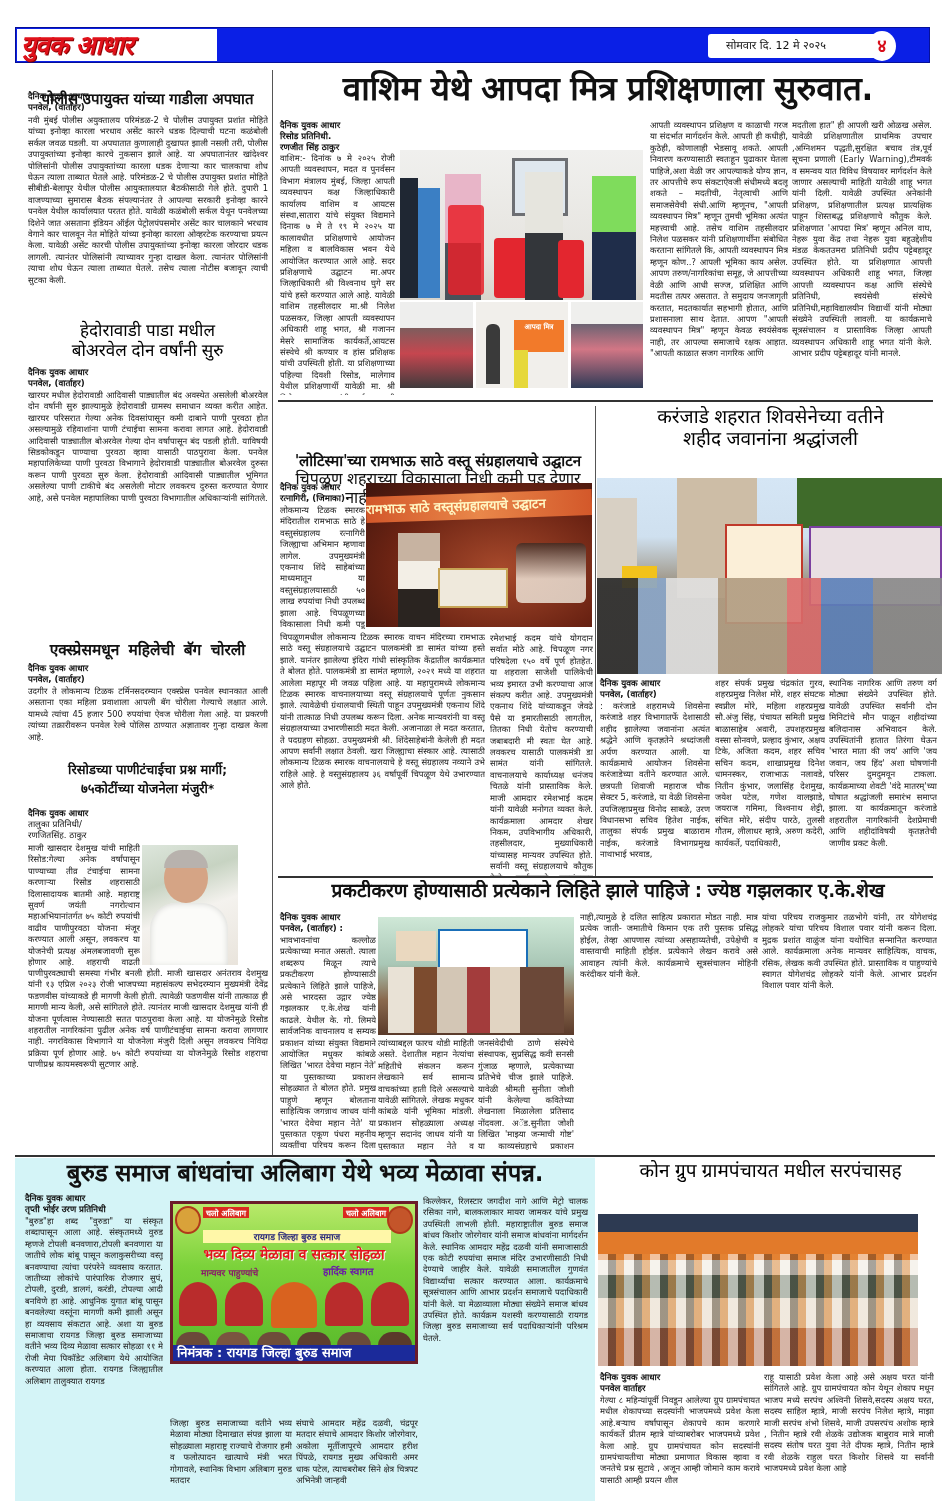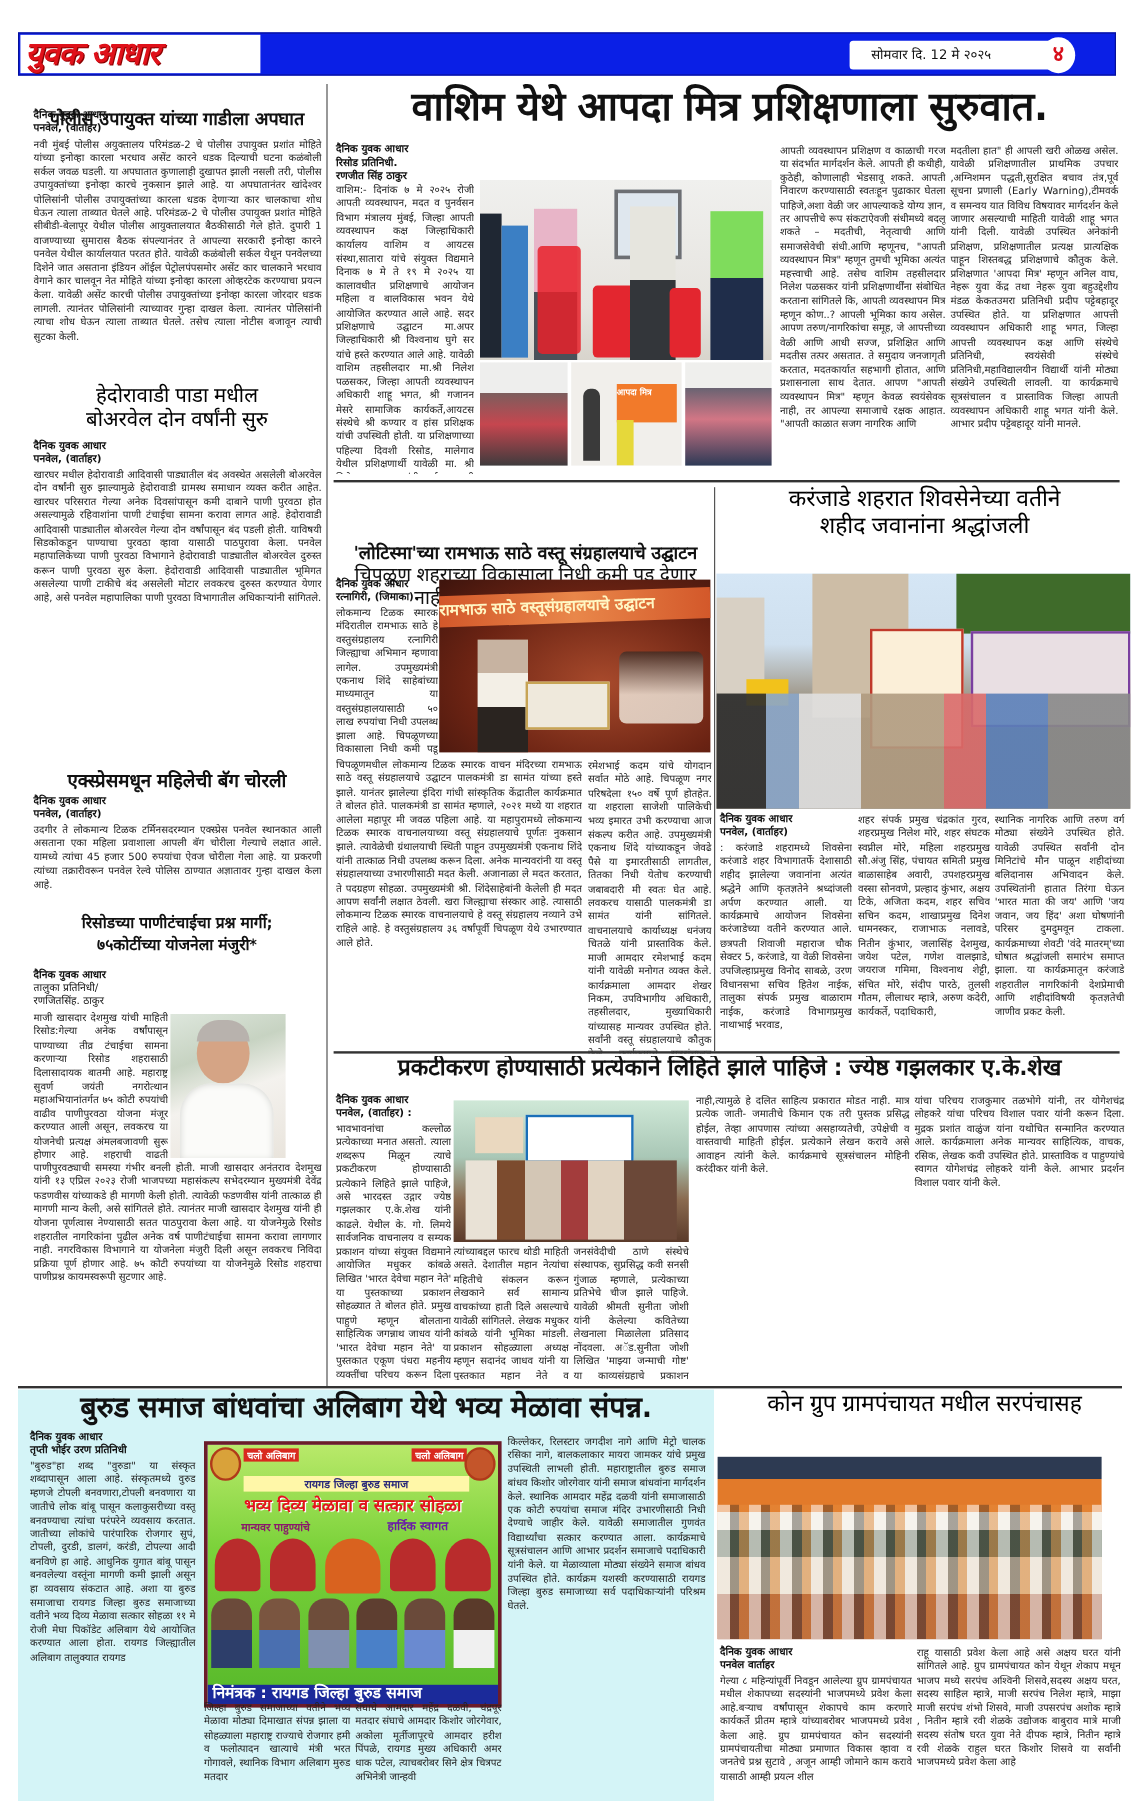--- a/index.html
+++ b/index.html
@@ -34,21 +34,21 @@
 <div class="abs hl" style="left:25px;top:321px;width:245px;font-size:17px;font-weight:normal;color:#000">
   <div>हेदोरावाडी पाडा मधील</div>
   <div>बोअरवेल दोन वर्षांनी सुरु</div>
 </div>
 <div class="abs byline" style="left:28px;top:367px;width:240px">
   <div>दैनिक युवक आधार</div>
   <div>पनवेल, (वार्ताहर)</div>
 </div>
 <div class="abs body-text" style="left:28px;top:390px;width:240px;height:245px;">खारघर मधील हेदोरावाडी आदिवासी पाड्यातील बंद अवस्थेत असलेली बोअरवेल दोन वर्षांनी सुरु झाल्यामुळे हेदोरावाडी ग्रामस्थ समाधान व्यक्त करीत आहेत. खारघर परिसरात गेल्या अनेक दिवसांपासून कमी दाबाने पाणी पुरवठा होत असल्यामुळे रहिवाशांना पाणी टंचाईचा सामना करावा लागत आहे. हेदोरावाडी आदिवासी पाड्यातील बोअरवेल गेल्या दोन वर्षांपासून बंद पडली होती. याविषयी सिडकोकडून पाण्याचा पुरवठा व्हावा यासाठी पाठपुरावा केला. पनवेल महापालिकेच्या पाणी पुरवठा विभागाने हेदोरावाडी पाड्यातील बोअरवेल दुरुस्त करून पाणी पुरवठा सुरु केला. हेदोरावाडी आदिवासी पाड्यातील भूमिगत असलेल्या पाणी टाकीचे बंद असलेली मोटार लवकरच दुरुस्त करण्यात येणार आहे, असे पनवेल महापालिका पाणी पुरवठा विभागातील अधिकाऱ्यांनी सांगितले.</div>
 
-<div class="abs hl" style="left:25px;top:643px;width:245px;font-size:15.5px;">एक्स्प्रेसमधून महिलेची बॅग चोरली</div>
+<div class="abs hl" style="left:25px;top:643px;width:245px;font-size:15.5px;font-family:Liberation Mono, monospace;">एक्स्प्रेसमधून महिलेची बॅग चोरली</div>
 <div class="abs byline" style="left:28px;top:663px;width:240px">
   <div>दैनिक युवक आधार</div>
   <div>पनवेल, (वार्ताहर)</div>
 </div>
 <div class="abs body-text" style="left:28px;top:686px;width:240px;height:60px;">उदगीर ते लोकमान्य टिळक टर्मिनसदरम्यान एक्स्प्रेस पनवेल स्थानकात आली असताना एका महिला प्रवाशाला आपली बॅग चोरीला गेल्याचे लक्षात आले. यामध्ये त्यांचा 45 हजार 500 रुपयांचा ऐवज चोरीला गेला आहे. या प्रकरणी त्यांच्या तक्रारीवरून पनवेल रेल्वे पोलिस ठाण्यात अज्ञातावर गुन्हा दाखल केला आहे.</div>
 
 <div class="abs hl" style="left:25px;top:763px;width:245px;font-size:13px;">
   <div>रिसोडच्या पाणीटंचाईचा प्रश्न मार्गी;</div>
   <div style="margin-top:4px">७५कोटींच्या योजनेला मंजुरी*</div>
 </div>
@@ -81,21 +81,21 @@
   <div style="position:absolute;left:18px;top:38px;width:22px;height:110px;background:#3b7fc4"></div>
   <div style="position:absolute;left:45px;top:24px;width:36px;height:126px;background:linear-gradient(#e8b5c8 0 55%,#4b5159 55%)"></div>
   <div style="position:absolute;left:48px;top:55px;width:36px;height:90px;background:#e8212a;opacity:.85;border-radius:4px"></div>
   <div style="position:absolute;left:94px;top:88px;width:40px;height:60px;background:#e3262f;border-radius:4px"></div>
   <div style="position:absolute;left:125px;top:22px;width:38px;height:128px;background:linear-gradient(#e6e5de 0 48%,#33363a 48%)"></div>
   <div style="position:absolute;left:158px;top:90px;width:26px;height:58px;background:#e3262f;border-radius:4px"></div>
   <div style="position:absolute;left:192px;top:26px;width:44px;height:124px;background:linear-gradient(#7fdc5c 0 45%,#1f2d4a 45%)"></div>
 </div>
 <div class="photo" style="left:400px;top:302px;width:73px;height:86px;background:linear-gradient(#eeeeed 0 30%,#7d5d5d 30%,#c6464f 60%,#3f3b3d);"></div>
 <div class="photo" style="left:476px;top:302px;width:92px;height:86px;background:#f1efeb">
-  <div style="position:absolute;left:38px;top:18px;width:50px;height:32px;background:#f27a2a;color:#fff;font-size:7px;font-weight:bold;text-align:left;line-height:14px">आपदा मित्र</div>
+  <div style="position:absolute;left:38px;top:18px;width:50px;height:32px;background:#f27a2a;color:#fff;font-size:7px;font-weight:bold;text-align:center;line-height:14px">आपदा मित्र</div>
   <div style="position:absolute;left:10px;top:22px;width:14px;height:60px;background:#3a3a3a;border-radius:6px 6px 0 0"></div>
   <div style="position:absolute;left:38px;top:48px;width:14px;height:38px;background:#e6d83a"></div>
 </div>
 <div class="photo" style="left:571px;top:302px;width:72px;height:86px;background:linear-gradient(#efefed 0 25%,#6a6372 25%,#d27685 55%,#2e3a56);"></div>
 
 <div class="abs body-text" style="left:650px;top:120px;width:138px;height:275px;">आपती व्यवस्थापन प्रशिक्षण व काळाची गरज या संदर्भात मार्गदर्शन केले. आपती ही कधीही, कुठेही, कोणालाही भेडसावू शकते. आपती निवारण करण्यासाठी स्वतःहून पुढाकार घेतला पाहिजे,अशा वेळी जर आपल्याकडे योग्य ज्ञान, तर आपत्तीचे रूप संकटाऐवजी संधीमध्ये बदलू शकते – मदतीची, नेतृत्वाची आणि समाजसेवेची संधी.आणि म्हणूनच, "आपती व्यवस्थापन मित्र" म्हणून तुमची भूमिका अत्यंत महत्त्वाची आहे. तसेच वाशिम तहसीलदार निलेश पळसकर यांनी प्रशिक्षणार्थींना संबोधित करताना सांगितले कि, आपती व्यवस्थापन मित्र म्हणून कोण..? आपली भूमिका काय असेल. आपण तरुण/नागरिकांचा समूह, जे आपत्तीच्या वेळी आणि आधी सज्ज, प्रशिक्षित आणि मदतीस तत्पर असतात. ते समुदाय जनजागृती करतात, मदतकार्यात सहभागी होतात, आणि प्रशासनाला साथ देतात. आपण "आपती व्यवस्थापन मित्र" म्हणून केवळ स्वयंसेवक नाही, तर आपल्या समाजाचे रक्षक आहात. "आपती काळात सजग नागरिक आणि</div>
 <div class="abs body-text" style="left:792px;top:120px;width:140px;height:275px;">मदतीला हात" ही आपली खरी ओळख असेल. यावेळी प्रशिक्षणातील प्राथमिक उपचार ,अग्निशमन पद्धती,सुरक्षित बचाव तंत्र,पूर्व सूचना प्रणाली (Early Warning),टीमवर्क व समन्वय यात विविध विषयावर मार्गदर्शन केले जाणार असल्याची माहिती यावेळी शाहू भगत यांनी दिली. यावेळी उपस्थित अनेकांनी प्रशिक्षण, प्रशिक्षणातील प्रत्यक्ष प्रात्यक्षिक पाहून शिस्तबद्ध प्रशिक्षणाचे कौतुक केले. प्रशिक्षणात 'आपदा मित्र' म्हणून अनिल वाघ, नेहरू युवा केंद्र तथा नेहरू युवा बहुउद्देशीय मंडळ केकतउमरा प्रतिनिधी प्रदीप पट्टेबहादूर उपस्थित होते. या प्रशिक्षणात आपत्ती व्यवस्थापन अधिकारी शाहू भगत, जिल्हा आपत्ती व्यवस्थापन कक्ष आणि संस्थेचे प्रतिनिधी, स्वयंसेवी संस्थेचे प्रतिनिधी,महाविद्यालयीन विद्यार्थी यांनी मोठ्या संख्येने उपस्थिती लावली. या कार्यक्रमाचे सूत्रसंचालन व प्रास्ताविक जिल्हा आपती व्यवस्थापन अधिकारी शाहू भगत यांनी केले. आभार प्रदीप पट्टेबहादूर यांनी मानले.</div>
 
 <div class="rule" style="left:278px;top:400px;width:655px;height:2px;background:#333"></div>
 
@@ -162,21 +162,21 @@
 <div class="rule" style="left:15px;top:1155px;width:920px;height:2px;background:#333"></div>
 
 <div class="abs cyan-bg" style="left:15px;top:1158px;width:580px;height:343px"></div>
 <div class="abs hl" style="left:20px;top:1160px;width:570px;font-size:24px;">बुरुड समाज बांधवांचा अलिबाग येथे भव्य मेळावा संपन्न.</div>
 <div class="abs byline" style="left:25px;top:1193px;width:140px;">
   <div>दैनिक युवक आधार</div>
   <div>तृप्ती भोईर उरण प्रतिनिधी</div>
 </div>
 <div class="abs body-text" style="left:25px;top:1216px;width:138px;height:282px;">"बुरुड"हा शब्द "वुरुडा" या संस्कृत शब्दापासून आला आहे. संस्कृतमध्ये वुरुड म्हणजे टोपली बनवणारा,टोपली बनवणारा या जातीचे लोक बांबू पासून कलाकुसरीच्या वस्तू बनवण्याचा त्यांचा परंपरेने व्यवसाय करतात. जातीच्या लोकांचे पारंपारिक रोजगार सुपं, टोपली, दुरडी, डालगं, करंडी, टोपल्या आदी बनविणे हा आहे. आधुनिक युगात बांबू पासून बनवलेल्या वस्तूंना मागणी कमी झाली असून हा व्यवसाय संकटात आहे. अशा या बुरुड समाजाचा रायगड जिल्हा बुरुड समाजाच्या वतीने भव्य दिव्य मेळावा सत्कार सोहळा ११ मे रोजी मेघा पिकॉडेट अलिबाग येथे आयोजित करण्यात आला होता. रायगड जिल्ह्यातील अलिबाग तालुक्यात रायगड</div>
 
-<div class="photo" style="left:170px;top:1201px;width:248px;height:222px;background:linear-gradient(#b9e96a,#7bd23a 40%,#56b82a);border:3px solid #6b1c2a">
+<div class="photo" style="left:170px;top:1201px;width:248px;height:163px;background:linear-gradient(#b9e96a,#7bd23a 40%,#56b82a);border:3px solid #6b1c2a">
   <div style="position:absolute;left:30px;top:3px;color:#fff;font-size:8px;font-weight:bold;background:#d92a1f;padding:0 3px">चलो अलिबाग</div>
   <div style="position:absolute;left:170px;top:3px;color:#fff;font-size:8px;font-weight:bold;background:#d92a1f;padding:0 3px">चलो अलिबाग</div>
   <div style="position:absolute;left:2px;top:2px;width:26px;height:28px;border-radius:50%;background:#d9a23a;border:2px solid #b03a1a"></div>
   <div style="position:absolute;right:2px;top:2px;width:26px;height:28px;border-radius:50%;background:#c4552a;border:2px solid #b03a1a"></div>
   <div style="position:absolute;left:30px;top:26px;width:188px;text-align:center;color:#2b2b7a;font-size:9px;font-weight:bold;background:#fff7a8">रायगड जिल्हा बुरुड समाज</div>
   <div style="position:absolute;left:0;top:40px;width:242px;text-align:center;color:#e3131c;font-size:14px;font-weight:bold;text-shadow:1px 1px 0 #fff">भव्य दिव्य मेळावा व सत्कार सोहळा</div>
   <div style="position:absolute;left:28px;top:62px;color:#8a1a6a;font-size:9px;font-weight:bold">मान्यवर पाहुण्यांचे</div>
   <div style="position:absolute;left:150px;top:60px;color:#6a1aa8;font-size:10px;font-weight:bold">हार्दिक स्वागत</div>
   <div style="position:absolute;left:6px;top:78px;width:230px;height:46px;display:flex;justify-content:space-between">
     <div style="width:38px;height:44px;border-radius:50% 50% 4px 4px;background:#b92c2c"></div>

